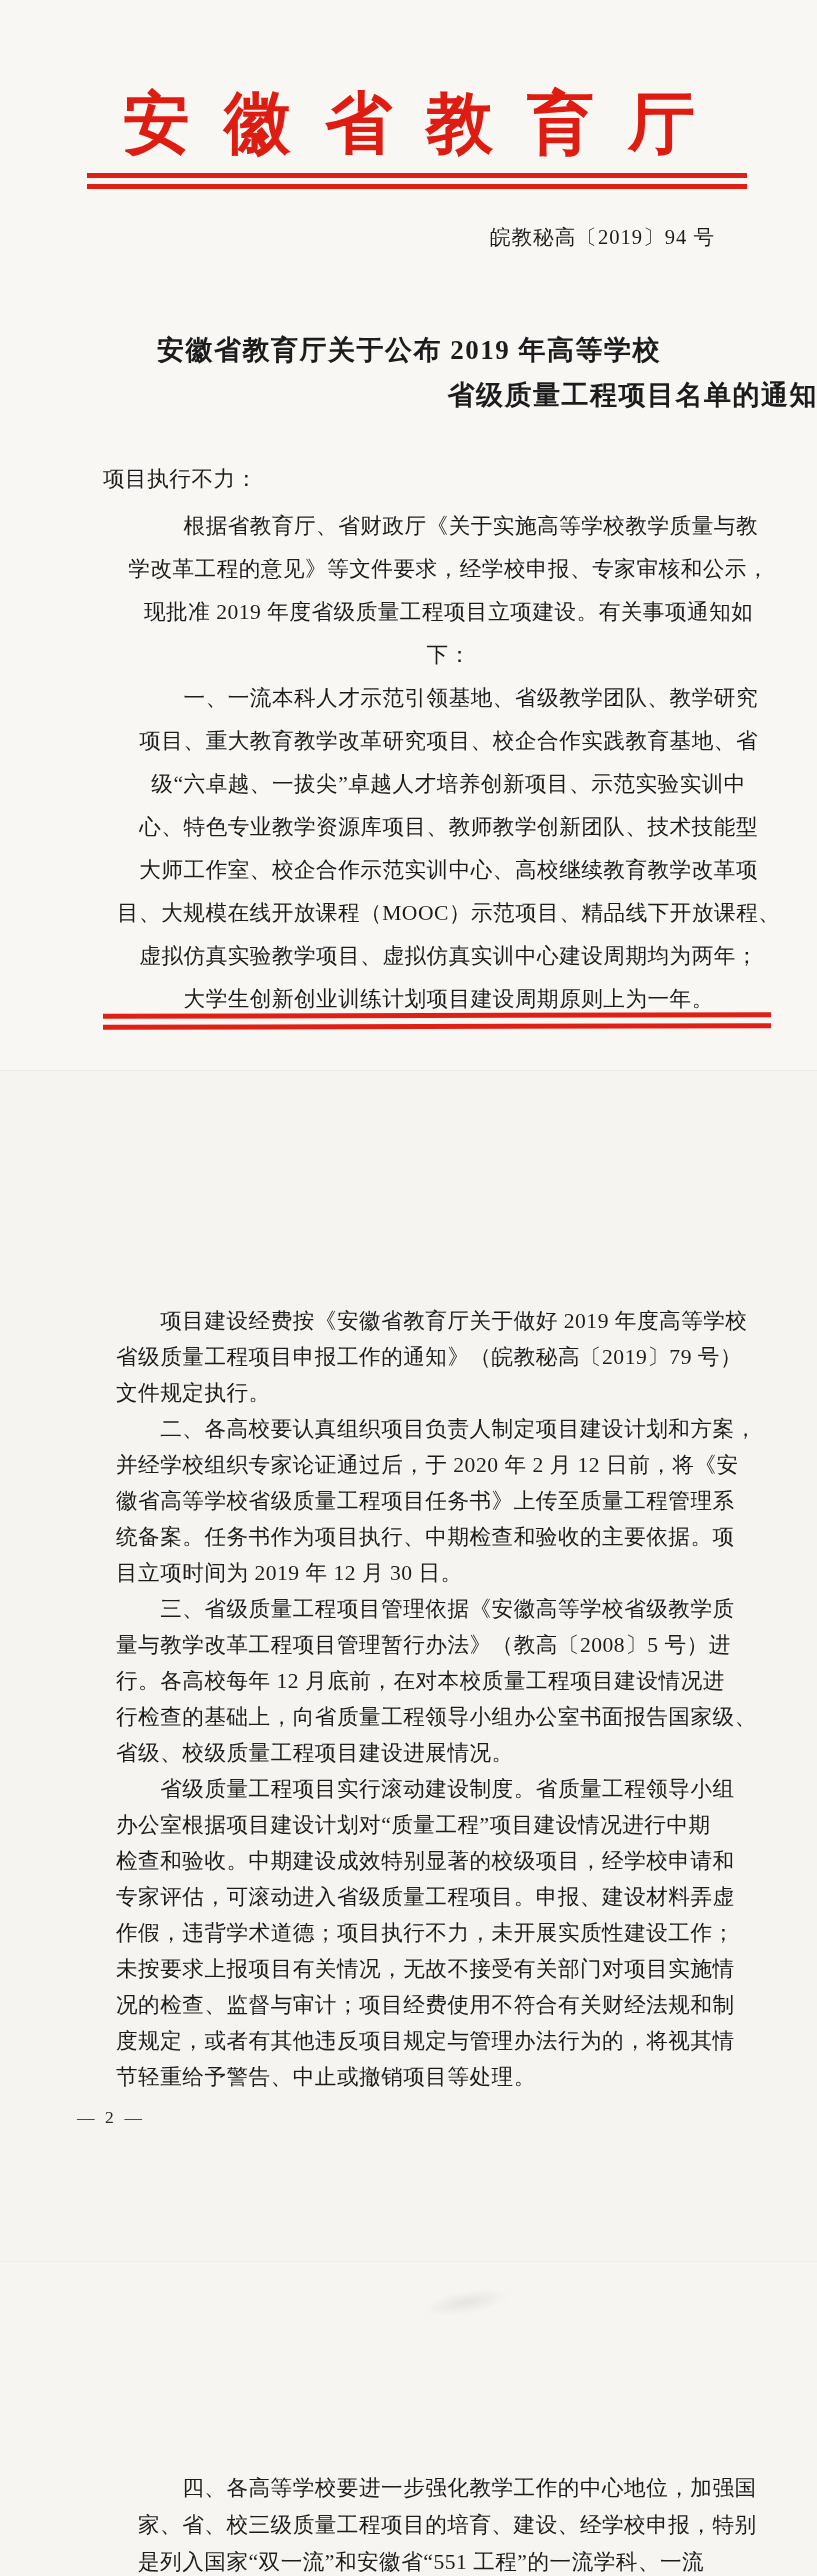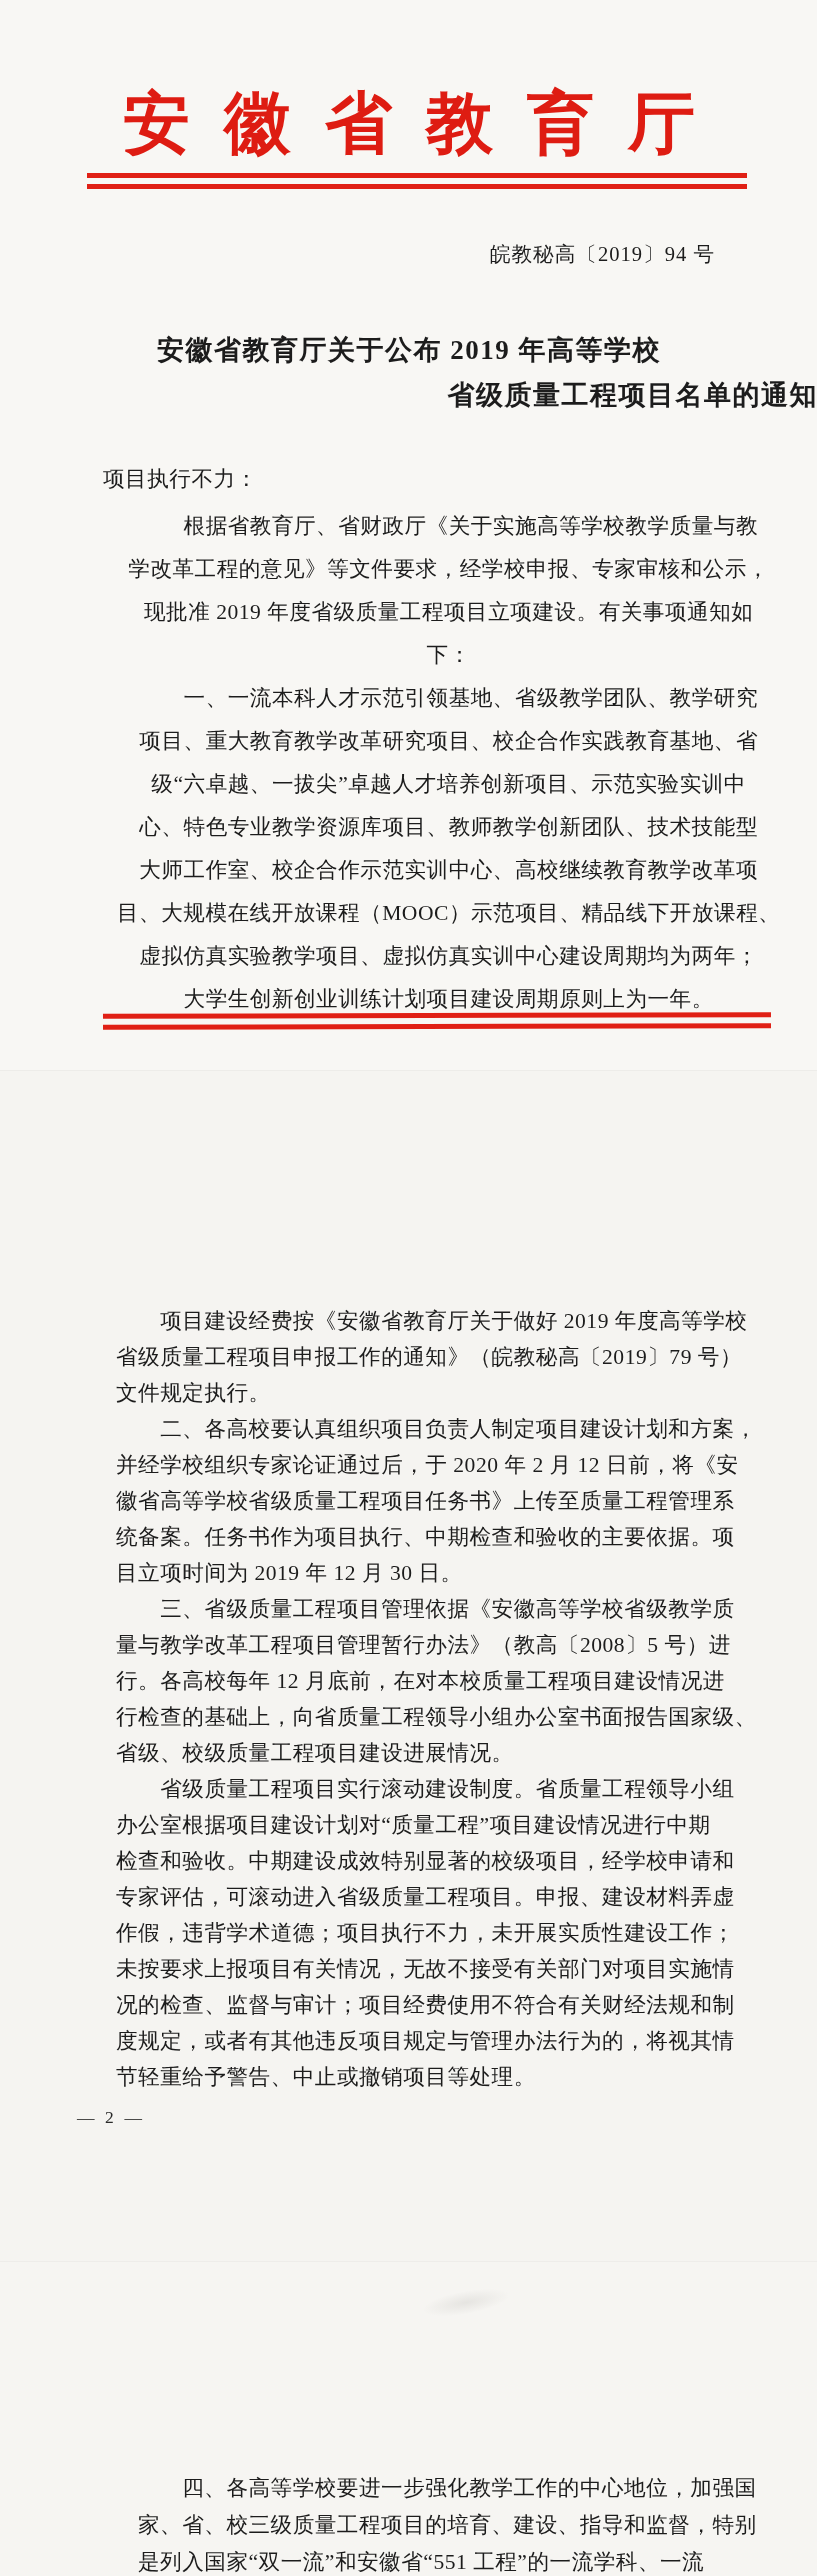--- a/index.html
+++ b/index.html
@@ -25,21 +25,21 @@
     font-size:67px;font-weight:bold;color:var(--header-red,#de1c12);
     line-height:1.1;white-space:nowrap;
   }
   .agency-header span{letter-spacing:34px;margin-right:-34px;}
   .red-rule{box-sizing:border-box;height:16px;
     border-top:5.7px solid var(--rule-red,#e02015);
     border-bottom:5.7px solid var(--rule-red,#e02015);}
   .rule-1{left:87px;top:173px;width:660px;}
   .rule-2{left:103px;top:1013px;width:668px;transform:rotate(-0.15deg);}
 
-  .doc-number{top:240px;right:103px;font-size:20.6px;letter-spacing:1px;white-space:nowrap;}
+  .doc-number{top:223px;right:103px;font-size:20.6px;letter-spacing:1px;white-space:nowrap;}
   .title{left:0;width:100%;text-align:center;font-size:27px;font-weight:bold;letter-spacing:1.5px;white-space:nowrap;}
   .title-1{top:332px;}
   .title-2{top:377px;text-align:right;}
 
   .salutation{left:103px;top:464px;font-size:21.6px;letter-spacing:0.5px;}
 
   
   .body-lines{white-space:pre;}
   .body-lines .bl{font-size:21.6px;letter-spacing:0.5px;white-space:pre;}
   .p1{left:117px;top:513px;text-align:center;}
@@ -77,16 +77,16 @@
 
 <div class="abs salutation">项目执行不力：</div>
 
 <div class="abs body-lines p1"><div class="bl">　　根据省教育厅、省财政厅《关于实施高等学校教学质量与教</div><div class="bl">学改革工程的意见》等文件要求，经学校申报、专家审核和公示，</div><div class="bl">现批准 2019 年度省级质量工程项目立项建设。有关事项通知如</div><div class="bl">下：</div><div class="bl">　　一、一流本科人才示范引领基地、省级教学团队、教学研究</div><div class="bl">项目、重大教育教学改革研究项目、校企合作实践教育基地、省</div><div class="bl">级“六卓越、一拔尖”卓越人才培养创新项目、示范实验实训中</div><div class="bl">心、特色专业教学资源库项目、教师教学创新团队、技术技能型</div><div class="bl">大师工作室、校企合作示范实训中心、高校继续教育教学改革项</div><div class="bl">目、大规模在线开放课程（MOOC）示范项目、精品线下开放课程、</div><div class="bl">虚拟仿真实验教学项目、虚拟仿真实训中心建设周期均为两年；</div><div class="bl">大学生创新创业训练计划项目建设周期原则上为一年。</div></div>
 
 <div class="abs red-rule rule-2"></div>
 
 <div class="abs body-lines p2"><div class="bl">　　项目建设经费按《安徽省教育厅关于做好 2019 年度高等学校</div><div class="bl">省级质量工程项目申报工作的通知》（皖教秘高〔2019〕79 号）</div><div class="bl">文件规定执行。</div><div class="bl">　　二、各高校要认真组织项目负责人制定项目建设计划和方案，</div><div class="bl">并经学校组织专家论证通过后，于 2020 年 2 月 12 日前，将《安</div><div class="bl">徽省高等学校省级质量工程项目任务书》上传至质量工程管理系</div><div class="bl">统备案。任务书作为项目执行、中期检查和验收的主要依据。项</div><div class="bl">目立项时间为 2019 年 12 月 30 日。</div><div class="bl">　　三、省级质量工程项目管理依据《安徽高等学校省级教学质</div><div class="bl">量与教学改革工程项目管理暂行办法》（教高〔2008〕5 号）进</div><div class="bl">行。各高校每年 12 月底前，在对本校质量工程项目建设情况进</div><div class="bl">行检查的基础上，向省质量工程领导小组办公室书面报告国家级、</div><div class="bl">省级、校级质量工程项目建设进展情况。</div><div class="bl">　　省级质量工程项目实行滚动建设制度。省质量工程领导小组</div><div class="bl">办公室根据项目建设计划对“质量工程”项目建设情况进行中期</div><div class="bl">检查和验收。中期建设成效特别显著的校级项目，经学校申请和</div><div class="bl">专家评估，可滚动进入省级质量工程项目。申报、建设材料弄虚</div><div class="bl">作假，违背学术道德；项目执行不力，未开展实质性建设工作；</div><div class="bl">未按要求上报项目有关情况，无故不接受有关部门对项目实施情</div><div class="bl">况的检查、监督与审计；项目经费使用不符合有关财经法规和制</div><div class="bl">度规定，或者有其他违反项目规定与管理办法行为的，将视其情</div><div class="bl">节轻重给予警告、中止或撤销项目等处理。</div></div>
 <div class="abs page-footer footer-2">— 2 —</div>
 
-<div class="abs body-lines p3"><div class="bl">　　四、各高等学校要进一步强化教学工作的中心地位，加强国</div><div class="bl">家、省、校三级质量工程项目的培育、建设、指导和监督，特别</div><div class="bl">是列入国家“双一流”和安徽省“551 工程”的一流学科、一流</div></div>
+<div class="abs body-lines p3"><div class="bl">　　四、各高等学校要进一步强化教学工作的中心地位，加强国</div><div class="bl">家、省、校三级质量工程项目的培育、建设、经学校申报，特别</div><div class="bl">是列入国家“双一流”和安徽省“551 工程”的一流学科、一流</div></div>
 
 <div class="abs smear-1"></div>
 
 
 </body></html>

